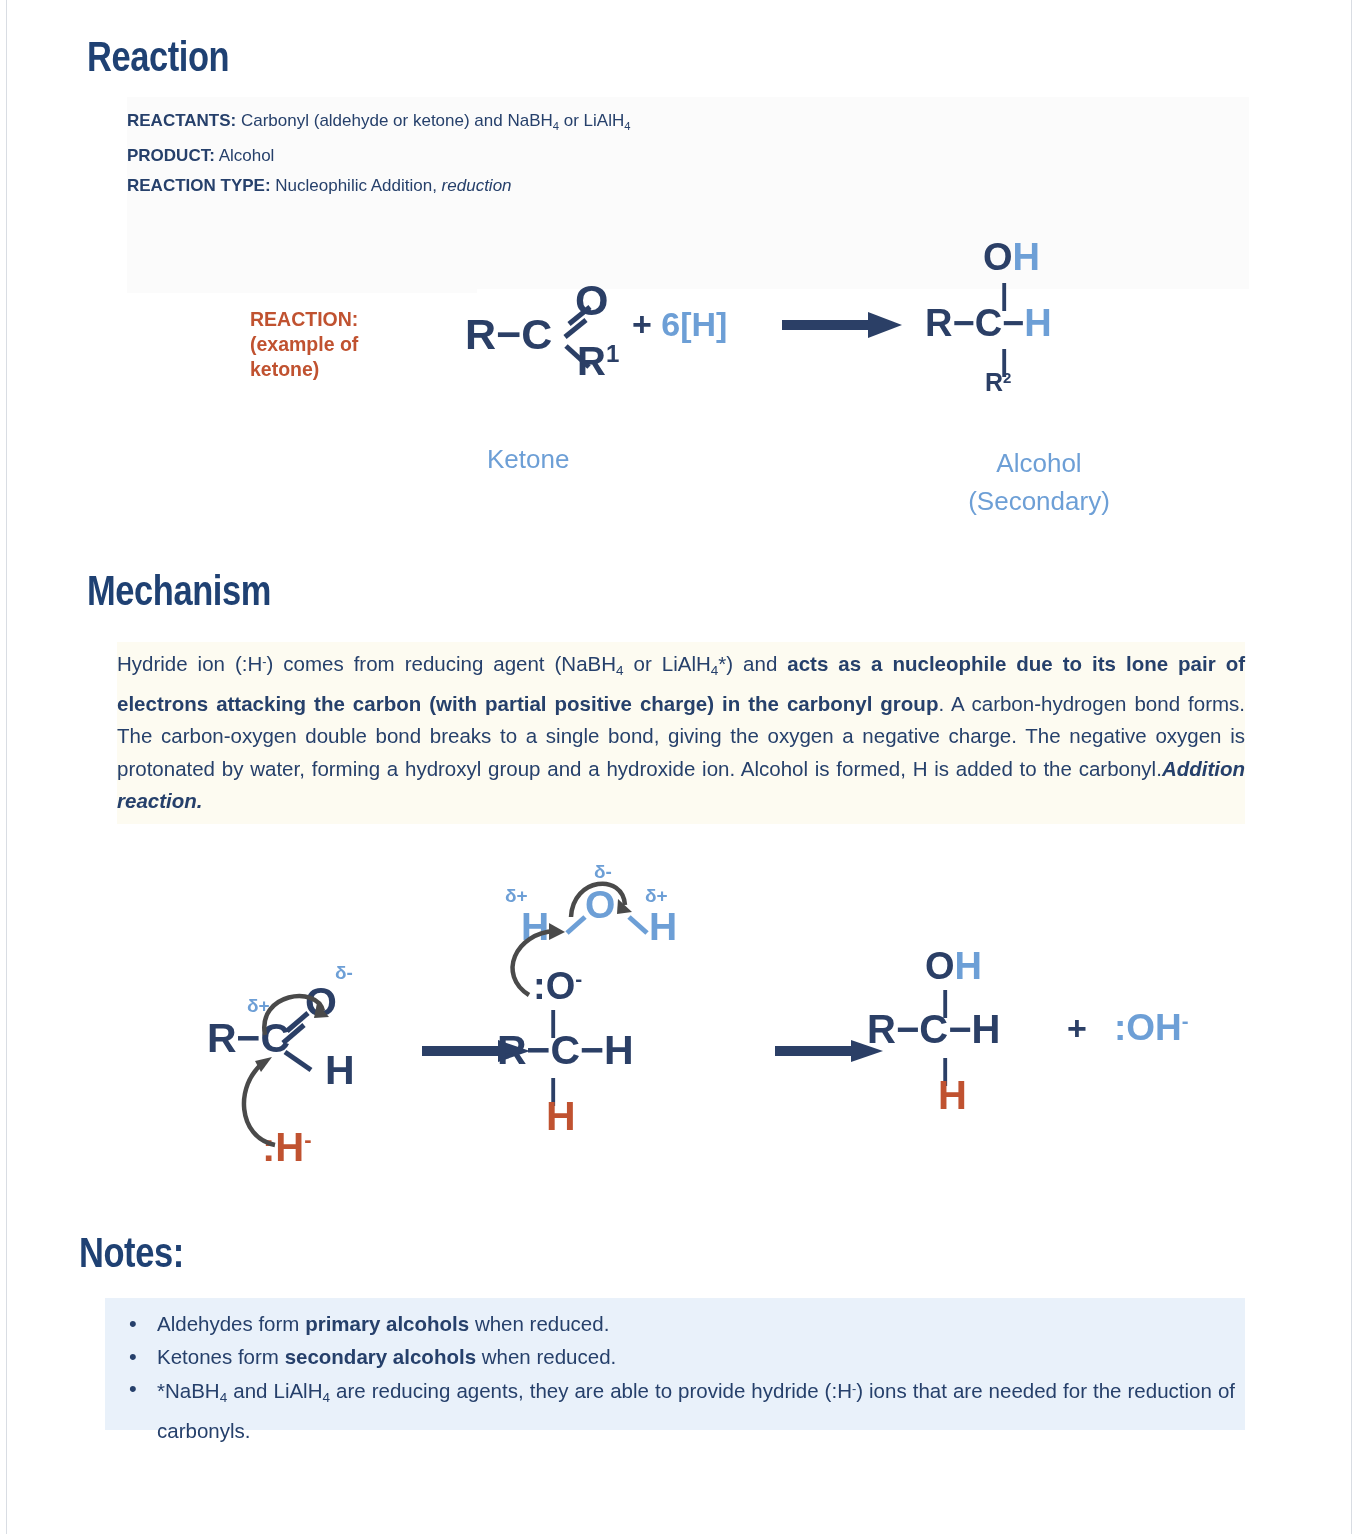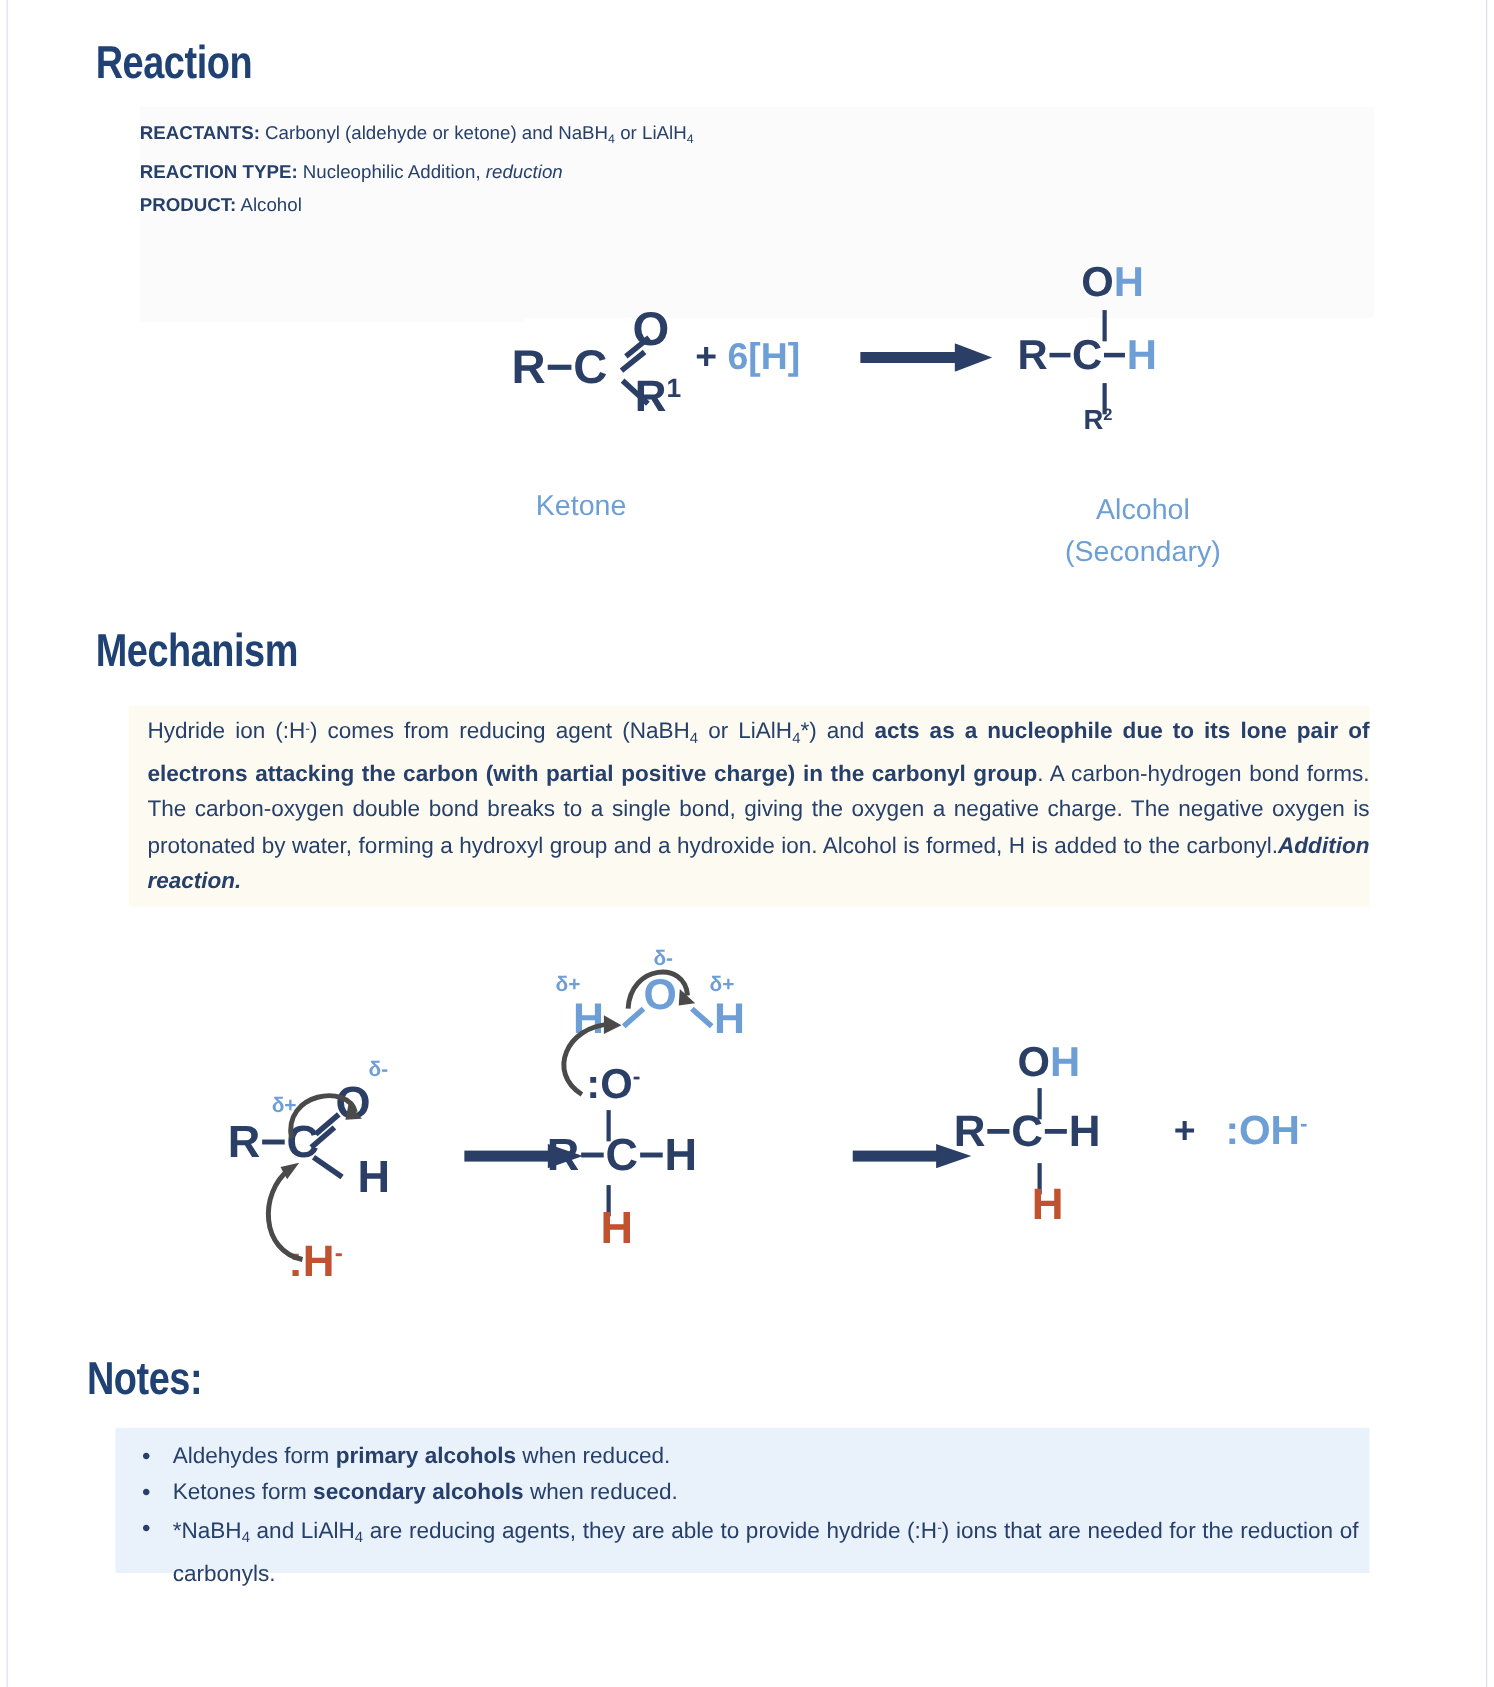--- a/index.html
+++ b/index.html
@@ -117,21 +117,21 @@
   }
 
   
   #mechanism-heading { position: absolute; left: 80px; top: 570px; }
 
   #mech-paragraph {
     position: absolute;
     left: 110px; top: 642px;
     width: 1128px;
     background: #fdfbf1;
-    padding: 4px 0 6px 17px;
+    padding: 4px 0 6px 0;
     font-size: 20.5px;
     line-height: 32.5px;
     text-align: justify;
     color: #26406b;
   }
   #mech-paragraph b { font-weight: bold; }
   #mech-paragraph i { font-style: italic; font-weight: bold; }
   sup.mn { font-size: 0.62em; vertical-align: 0.38em; }
 
   
@@ -217,29 +217,30 @@
 
   <h1 class="h-main" id="reaction-heading">Reaction</h1>
 
   <div id="reactants-box"></div>
 
   <div class="spec-lines">
     <div class="spec-line">
       <span class="spec-lab">REACTANTS:</span><span> Carbonyl (aldehyde or ketone) and NaBH</span><sub class="sb">4</sub><span> or LiAlH</span><sub class="sb">4</sub>
     </div>
     <div class="spec-line">
+      <span class="spec-lab">PRODUCT:</span><span>  Alcohol</span>
+    </div>
+    <div class="spec-line">
       <span class="spec-lab">REACTION TYPE:</span><span> Nucleophilic Addition, </span><span class="ital">reduction</span>
     </div>
-    <div class="spec-line">
-      <span class="spec-lab">PRODUCT:</span><span>  Alcohol</span>
-    </div>
   </div>
 
   <div id="white-panel"></div>
 
+  <div id="reaction-label">REACTION: (example of ketone)</div>
 
   <div id="ketone-struct" class="chem">
     <span class="rc-text navy" id="ketone-rc">R−C</span>
     <span class="rc-text navy" id="ketone-o">O</span>
     <span class="rc-text navy" id="ketone-r1"><span>R</span><sup>1</sup></span>
     <svg width="200" height="120" style="position:absolute;left:0;top:0;">
       <line x1="104" y1="30" x2="125" y2="13" stroke="#2b3f66" stroke-width="5"></line>
       <line x1="100" y1="43" x2="121" y2="26" stroke="#2b3f66" stroke-width="5"></line>
       <line x1="101" y1="52" x2="124" y2="73" stroke="#2b3f66" stroke-width="5"></line>
     </svg>

